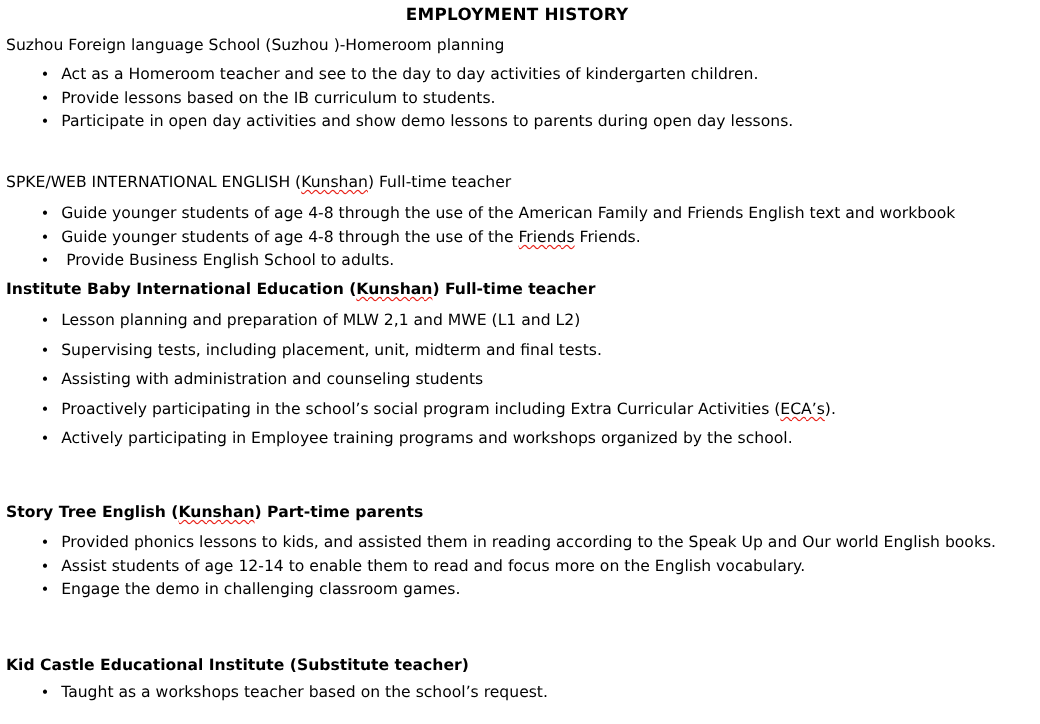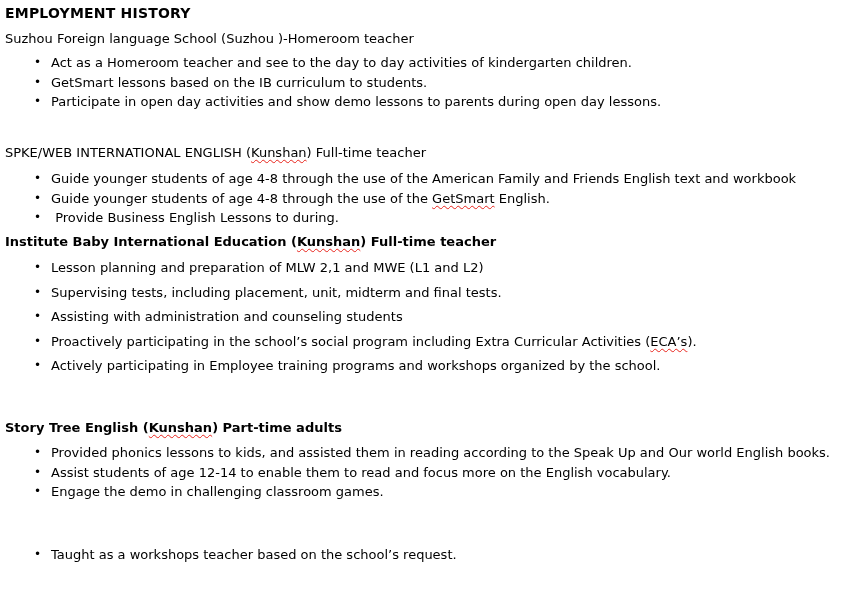--- a/index.html
+++ b/index.html
@@ -25,20 +25,21 @@
     padding: 4px 10px 0 5px;
     width: 100%;
     height: 100%;
   }
   .doc-title {
     margin: 0;
     font-size: 14px;
     font-weight: bold;
     line-height: 19.5px;
     letter-spacing: 0.2px;
+    text-align: center;
   }
   .job-section { margin: 0; }
   .section-heading {
     margin: 0;
     font-size: 13px;
     font-weight: normal;
     line-height: 19.5px;
     white-space: pre-wrap;
   }
   .section-heading.bold { font-weight: bold; }
@@ -86,50 +87,50 @@
   #sec-kid-castle { margin-top: 43px; }
   #sec-kid-castle .bullets { margin-top: 4px; }
 </style>
 </head>
 <body>
 
 <div class="doc">
   <h1 class="doc-title">EMPLOYMENT HISTORY</h1>
   <div>
       <section id="sec-suzhou" class="job-section">
-        <p class="section-heading"><span class="seg">Suzhou Foreign language School (Suzhou )-Homeroom teacher</span></p>
+        <p class="section-heading"><span class="seg">Suzhou Foreign language School (Suzhou )-Homeroom planning</span></p>
         <ul class="bullets">
           <li class="bullet">
             <span class="bullet-marker">•</span>
             <span class="bullet-text"><span class="seg">Act as a Homeroom teacher and see to the day to day activities of kindergarten children.</span></span>
           </li>
           <li class="bullet">
             <span class="bullet-marker">•</span>
-            <span class="bullet-text"><span class="seg">GetSmart lessons based on the IB curriculum to students.</span></span>
+            <span class="bullet-text"><span class="seg">Provide lessons based on the IB curriculum to students.</span></span>
           </li>
           <li class="bullet">
             <span class="bullet-marker">•</span>
             <span class="bullet-text"><span class="seg">Participate in open day activities and show demo lessons to parents during open day lessons.</span></span>
           </li>
         </ul>
       </section>
       <section id="sec-spke-web" class="job-section">
         <p class="section-heading"><span class="seg">SPKE/WEB INTERNATIONAL ENGLISH (</span><span class="seg misspell">Kunshan</span><span class="seg">) Full-time teacher</span></p>
         <ul class="bullets">
           <li class="bullet">
             <span class="bullet-marker">•</span>
             <span class="bullet-text"><span class="seg">Guide younger students of age 4-8 through the use of the American Family and Friends English text and workbook</span></span>
           </li>
           <li class="bullet">
             <span class="bullet-marker">•</span>
-            <span class="bullet-text"><span class="seg">Guide younger students of age 4-8 through the use of the </span><span class="seg misspell">GetSmart</span><span class="seg"> English.</span></span>
+            <span class="bullet-text"><span class="seg">Guide younger students of age 4-8 through the use of the </span><span class="seg misspell">Friends</span><span class="seg"> Friends.</span></span>
           </li>
           <li class="bullet">
             <span class="bullet-marker">•</span>
-            <span class="bullet-text"><span class="seg"> Provide Business English Lessons to during.</span></span>
+            <span class="bullet-text"><span class="seg"> Provide Business English School to adults.</span></span>
           </li>
         </ul>
       </section>
       <section id="sec-american-baby" class="job-section">
         <p class="section-heading bold"><span class="seg">Institute Baby International Education (</span><span class="seg misspell">Kunshan</span><span class="seg">) Full-time teacher</span></p>
         <ul class="bullets">
           <li class="bullet">
             <span class="bullet-marker">•</span>
             <span class="bullet-text"><span class="seg">Lesson planning and preparation of MLW 2,1 and MWE (L1 and L2)</span></span>
           </li>
@@ -145,37 +146,38 @@
             <span class="bullet-marker">•</span>
             <span class="bullet-text"><span class="seg">Proactively participating in the school’s social program including Extra Curricular Activities (</span><span class="seg misspell">ECA’s</span><span class="seg">).</span></span>
           </li>
           <li class="bullet">
             <span class="bullet-marker">•</span>
             <span class="bullet-text"><span class="seg">Actively participating in Employee training programs and workshops organized by the school.</span></span>
           </li>
         </ul>
       </section>
       <section id="sec-story-tree" class="job-section">
-        <p class="section-heading bold"><span class="seg">Story Tree English (</span><span class="seg misspell">Kunshan</span><span class="seg">) Part-time adults</span></p>
+        <p class="section-heading bold"><span class="seg">Story Tree English (</span><span class="seg misspell">Kunshan</span><span class="seg">) Part-time parents</span></p>
         <ul class="bullets">
           <li class="bullet">
             <span class="bullet-marker">•</span>
             <span class="bullet-text"><span class="seg">Provided phonics lessons to kids, and assisted them in reading according to the Speak Up and Our world English books.</span></span>
           </li>
           <li class="bullet">
             <span class="bullet-marker">•</span>
             <span class="bullet-text"><span class="seg">Assist students of age 12-14 to enable them to read and focus more on the English vocabulary.</span></span>
           </li>
           <li class="bullet">
             <span class="bullet-marker">•</span>
             <span class="bullet-text"><span class="seg">Engage the demo in challenging classroom games.</span></span>
           </li>
         </ul>
       </section>
       <section id="sec-kid-castle" class="job-section">
+        <p class="section-heading bold"><span class="seg">Kid Castle Educational Institute (Substitute teacher)</span></p>
         <ul class="bullets">
           <li class="bullet">
             <span class="bullet-marker">•</span>
             <span class="bullet-text"><span class="seg">Taught as a workshops teacher based on the school’s request.</span></span>
           </li>
         </ul>
       </section>
     </div>
 </div>
 

